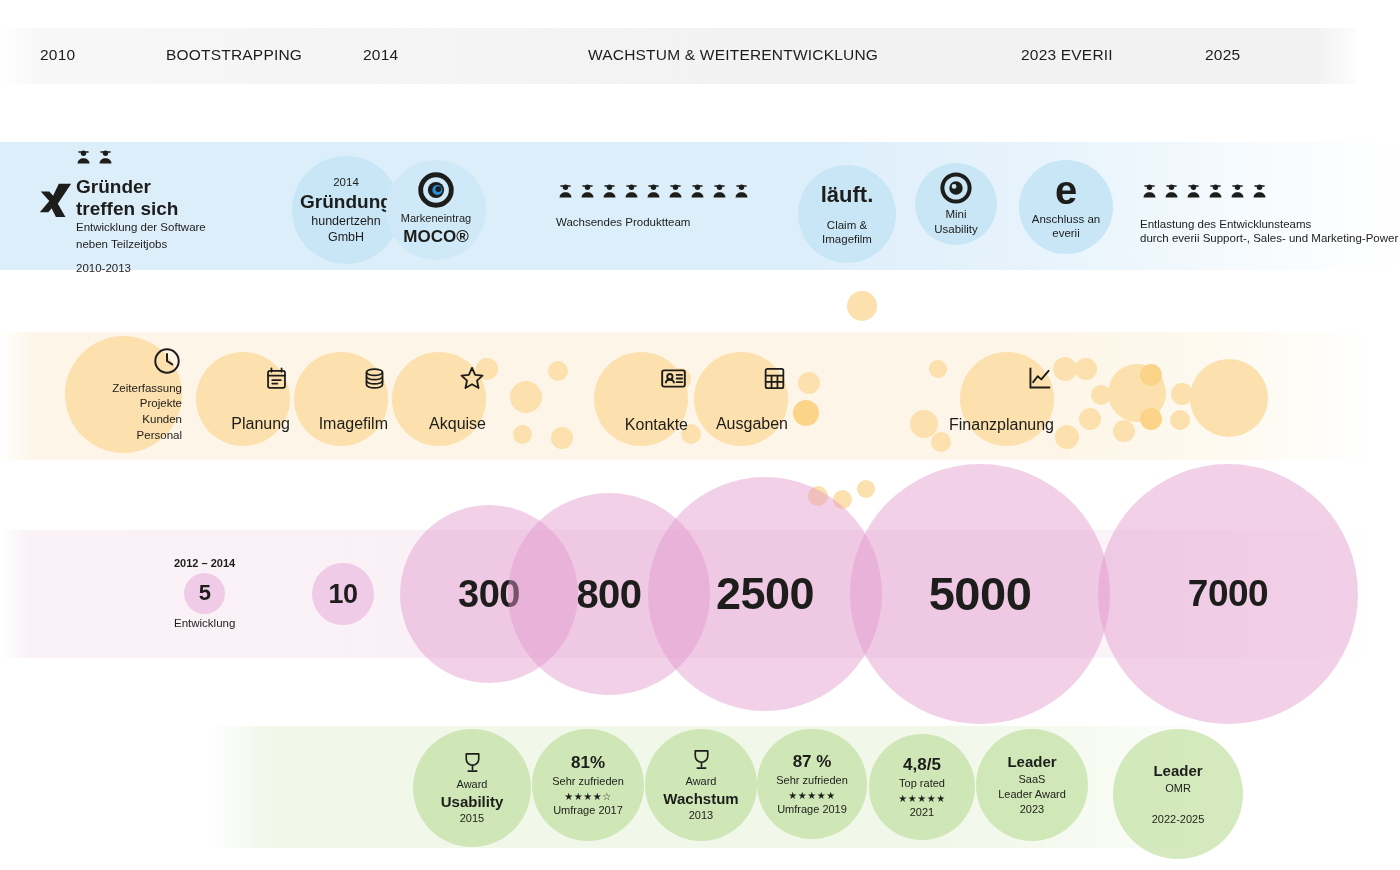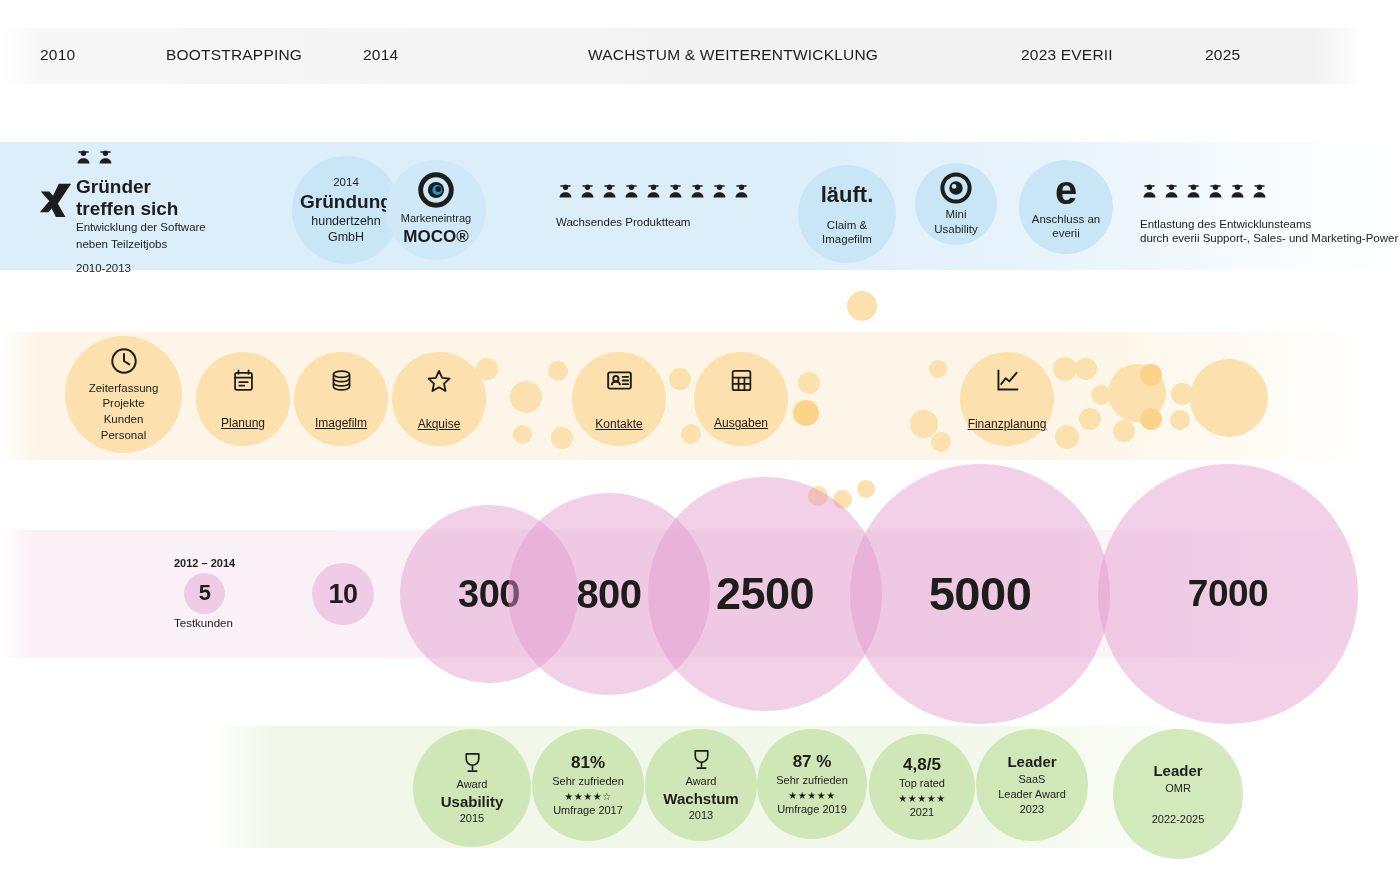--- a/index.html
+++ b/index.html
@@ -84,21 +84,21 @@
     line-height: 1.22;
   }
 
   
   .blue-circ {
     background: #c9e6f7;
   }
   .blue-circ.lighter { background: #cfe9f8; }
 
   
-  .orange-circ { background: #fce0ad; }
+  .orange-circ { background: #fce0ad; align-items: flex-end; }
   .orange-bubble { position:absolute; border-radius:50%; background:#fce0ad; }
   .orange-bubble.strong { background:#fbd489; }
 
   
   .pink-circ { background: rgba(226,150,205,0.45); }
   .pink-small { background: #f0cbe7; }
 
   
   .green-circ { background: rgba(185,221,150,0.62); }
 
@@ -118,21 +118,21 @@
     gap: 3px;
     align-items: flex-end;
   }
   .pp { width: 19px; height: 19px; display:block; }
   .cap {
     position: absolute;
     font-size: 11.5px;
     line-height: 1.45;
     white-space: nowrap;
   }
-  .feat-label { font-size: 12px; margin-top: 22px; text-decoration: underline; }
+  .feat-label { font-size: 16px; margin-top: 22px; }
   .feat-multiline { font-size: 11.5px; line-height:1.35; }
   .num-big { font-weight: bold; letter-spacing: -0.5px; }
   .stars { font-size: 10px; letter-spacing: 0.5px; line-height: 1.3; }
   .g-small { font-size: 11px; line-height: 1.38; }
   .g-bold { font-size: 15px; font-weight: bold; line-height: 1.3; }
   .g-num { font-size: 17px; font-weight: bold; line-height: 1.3; }
 </style>
 </head>
 <body>
 
@@ -359,21 +359,21 @@
     <div class="feat-label">Imagefilm</div>
   </div>
 
   <div class="circ orange-circ" style="left:392px; top:352px; width:94px; height:94px;">
     <svg style="width:28px;height:28px;" viewBox="0 0 32 32">
       <path d="M16 4.5l3.6 7.9 8.4.9-6.3 5.7 1.8 8.4L16 23.2 8.5 27.4l1.8-8.4L4 13.3l8.4-.9z" fill="none" stroke="#1d1d1b" stroke-width="2.1" stroke-linejoin="round"></path>
     </svg>
     <div class="feat-label">Akquise</div>
   </div>
 
-  <div class="circ orange-circ" style="left:572px; top:352px; width:94px; height:94px;">
+  <div class="circ orange-circ" style="left:594px; top:352px; width:94px; height:94px;">
     <svg style="width:29px;height:29px;" viewBox="0 0 32 32">
       <rect x="3.5" y="7" width="25" height="18" rx="2" fill="none" stroke="#1d1d1b" stroke-width="2.1"></rect>
       <circle cx="12" cy="14" r="2.9" fill="none" stroke="#1d1d1b" stroke-width="2.1"></circle>
       <path d="M7.5 21.2c0-2.4 2-3.8 4.5-3.8s4.5 1.4 4.5 3.8" fill="none" stroke="#1d1d1b" stroke-width="2.1"></path>
       <path d="M19.5 12h6M19.5 16h6M19.5 20h6" stroke="#1d1d1b" stroke-width="2.1" stroke-linecap="round"></path>
     </svg>
     <div class="feat-label">Kontakte</div>
   </div>
 
   <div class="circ orange-circ" style="left:694px; top:352px; width:94px; height:94px;">
@@ -396,21 +396,21 @@
   <div id="band-pink"></div>
 
   <div class="orange-bubble" style="left:808px; top:486px; width:20px; height:20px;"></div>
   <div class="orange-bubble" style="left:833px; top:490px; width:19px; height:19px;"></div>
   <div class="orange-bubble" style="left:857px; top:480px; width:18px; height:18px;"></div>
 
   <div class="cap" style="left:174px; top:556px; font-size:11px; font-weight:bold;">2012 – 2014</div>
   <div class="circ pink-small" style="left:184px; top:573px; width:41px; height:41px;">
     <span class="num-big" style="font-size:22px;">5</span>
   </div>
-  <div class="cap" style="left:174px; top:615px;">Testkunden</div>
+  <div class="cap" style="left:174px; top:615px;">Entwicklung</div>
 
   <div class="circ pink-small" style="left:312px; top:563px; width:62px; height:62px;">
     <span class="num-big" style="font-size:27px;">10</span>
   </div>
 
   <div class="circ pink-circ" style="left:400px; top:505px; width:178px; height:178px;">
     <span class="num-big" style="font-size:38px;">300</span>
   </div>
 
   <div class="circ pink-circ" style="left:508px; top:493px; width:202px; height:202px;">

